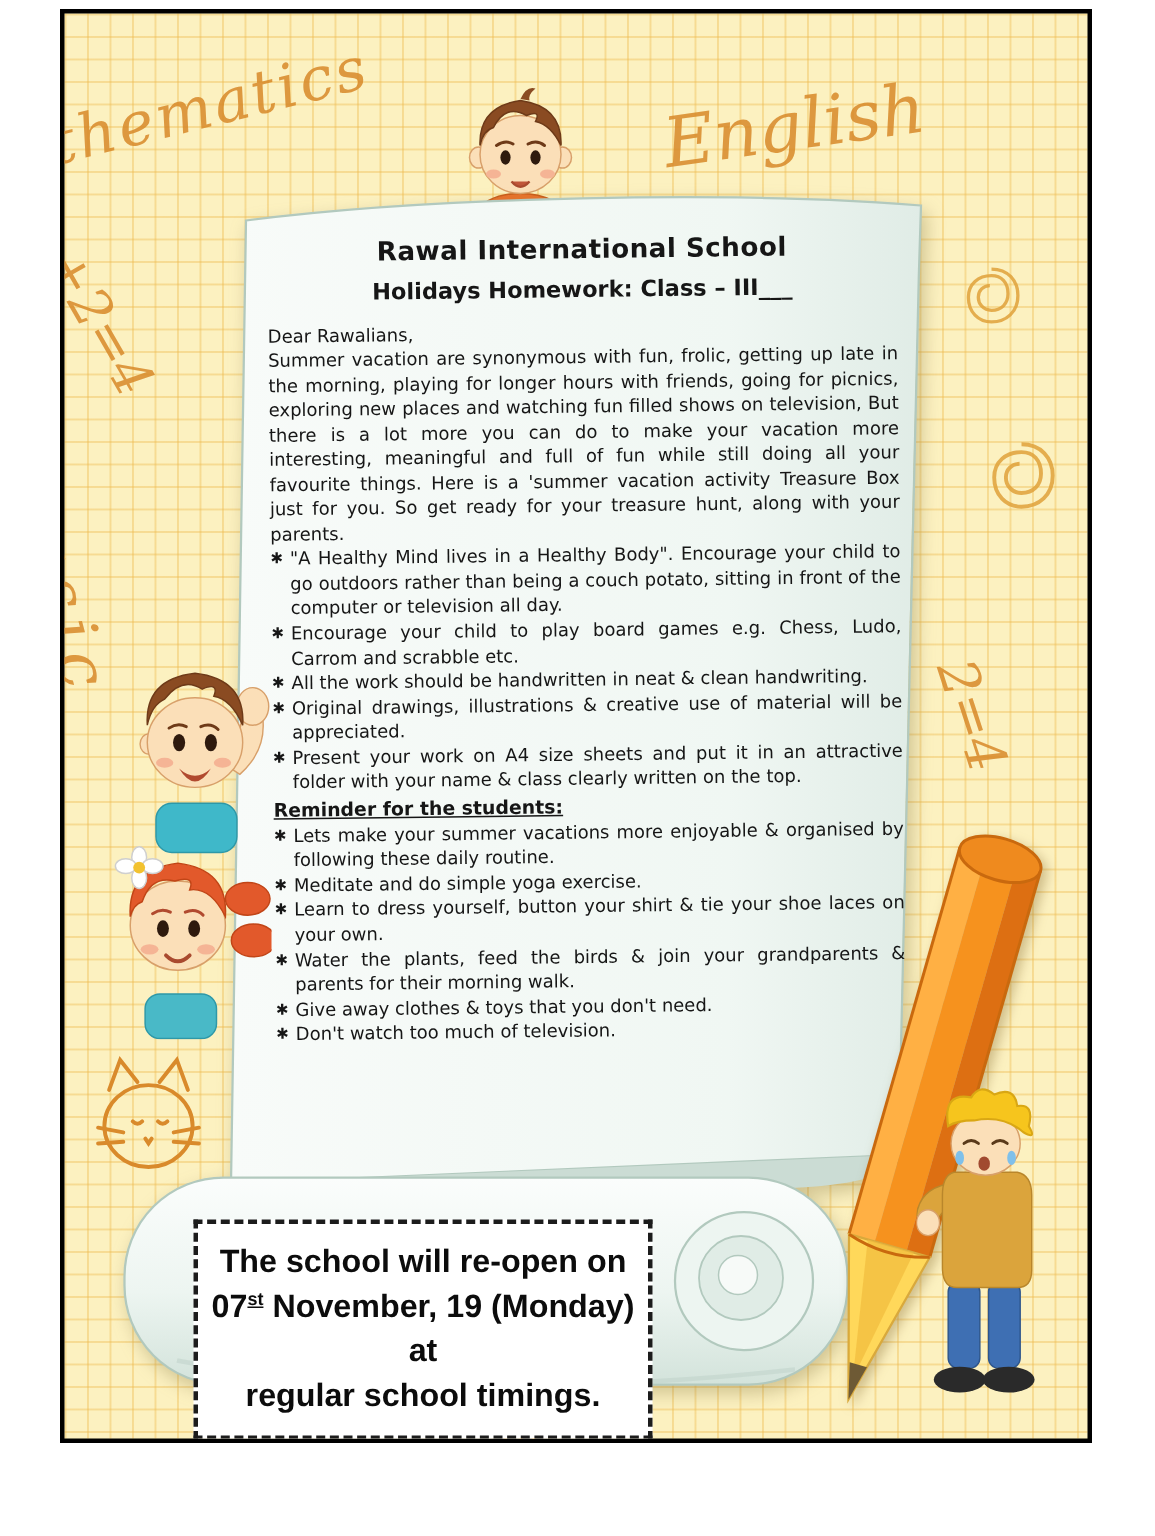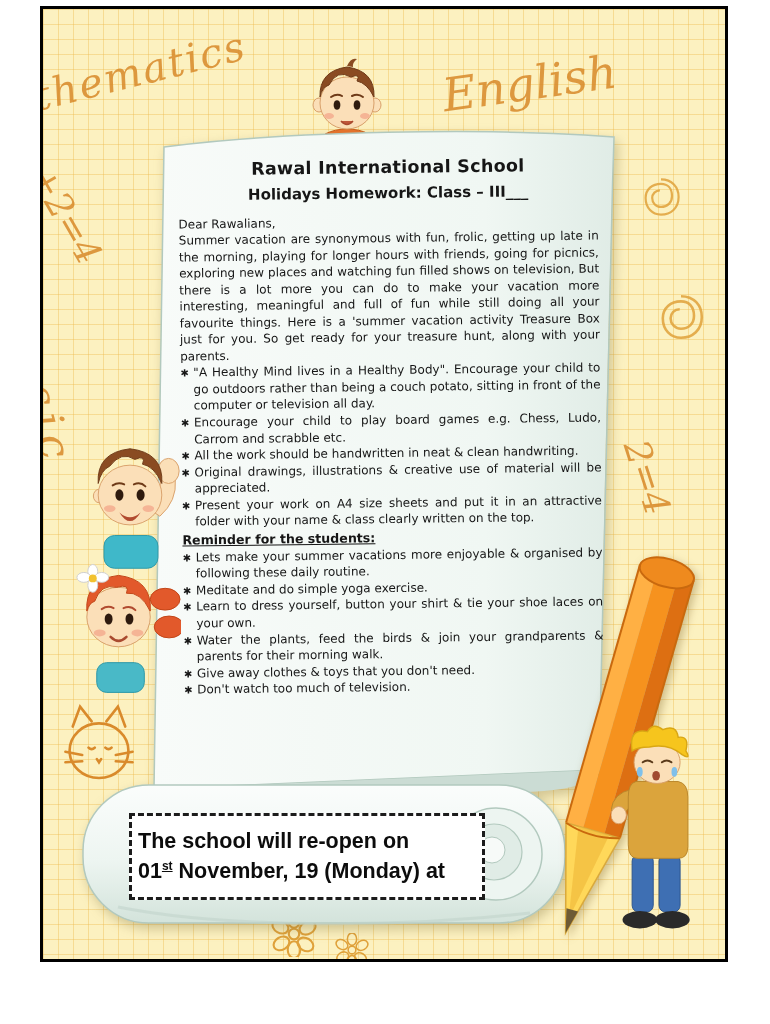--- a/index.html
+++ b/index.html
@@ -44,23 +44,23 @@
   .ttl{font-size:17.5px;font-weight:bold;text-align:center;letter-spacing:0.3px;}
   .sub{font-size:15px;font-weight:bold;text-align:center;margin-top:7px;margin-bottom:13px;}
   .sal{font-size:12px;margin-bottom:1px;}
   .para{font-size:12px;line-height:1.38;text-align:justify;}
   .bullet{display:flex;font-size:12px;line-height:1.38;}
   .bullet .bm{flex:0 0 13px;font-size:10px;padding-top:2px;}
   .bullet .bt{flex:1;text-align:justify;}
   .rem{font-size:12.6px;font-weight:bold;text-decoration:underline;margin:2px 0;}
   
   .notice{
-    position:absolute;left:86px;top:804px;width:356px;z-index:9;
+    position:absolute;left:86px;top:804px;width:306px;z-index:9;
     background:#ffffff;border:3px dashed #1c1c1c;box-sizing:border-box;
-    padding:11px 6px;
+    padding:11px 6px;text-align:center;
     font-family:"Liberation Sans",sans-serif;font-weight:bold;
     font-size:21.5px;line-height:1.38;color:#0c0c0c;
   }
   .notice sup{font-size:12px;text-decoration:underline;}
 </style>
 </head>
 <body>
 
 <div class="frame">
 
@@ -271,16 +271,17 @@
     <path d="M53,42 q5,-4 10,0" fill="none" stroke="#5A3A1A" stroke-width="2" stroke-linecap="round"></path>
     <ellipse cx="30" cy="52" rx="3" ry="5" fill="#7FC0EA"></ellipse>
     <ellipse cx="66" cy="52" rx="3" ry="5" fill="#7FC0EA"></ellipse>
     <ellipse cx="47" cy="56" rx="4" ry="5" fill="#A14A30"></ellipse>
     <ellipse cx="30" cy="206" rx="18" ry="9" fill="#2A2A2A"></ellipse>
     <ellipse cx="64" cy="206" rx="18" ry="9" fill="#2A2A2A"></ellipse>
   </svg>
 
   <div class="notice">
     <div><span>The school will re-open on</span></div>
-    <div><span>01</span><sup>st</sup><span> November, 19 (Monday) at</span></div>
+    <div><span>07</span><sup>st</sup><span> November, 19 (Monday) at</span></div>
+    <div><span>regular school timings.</span></div>
   </div>
 
 </div>
 
 </body></html>

